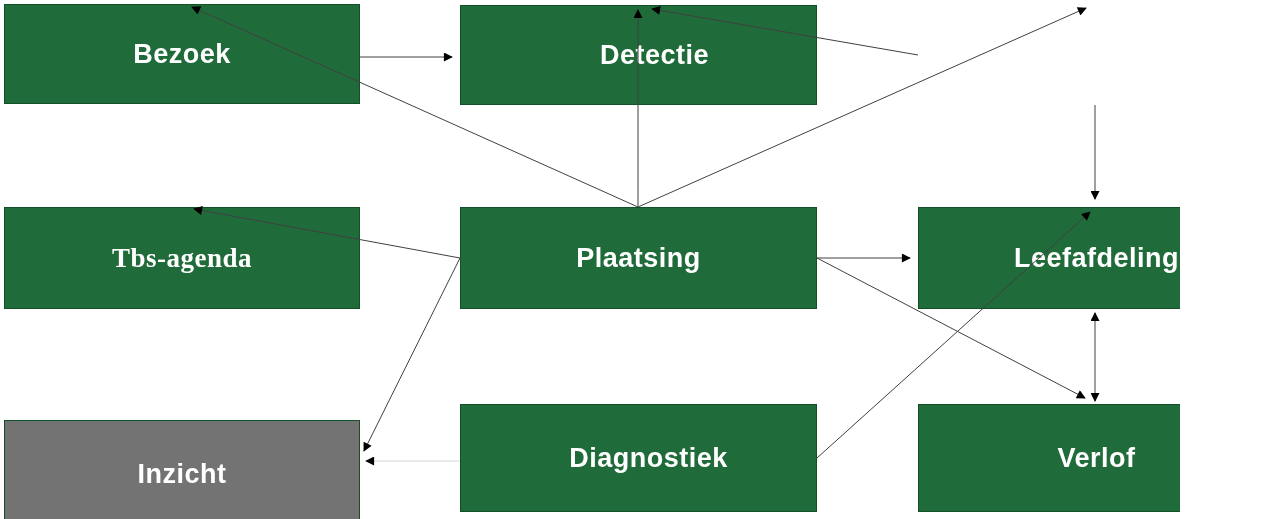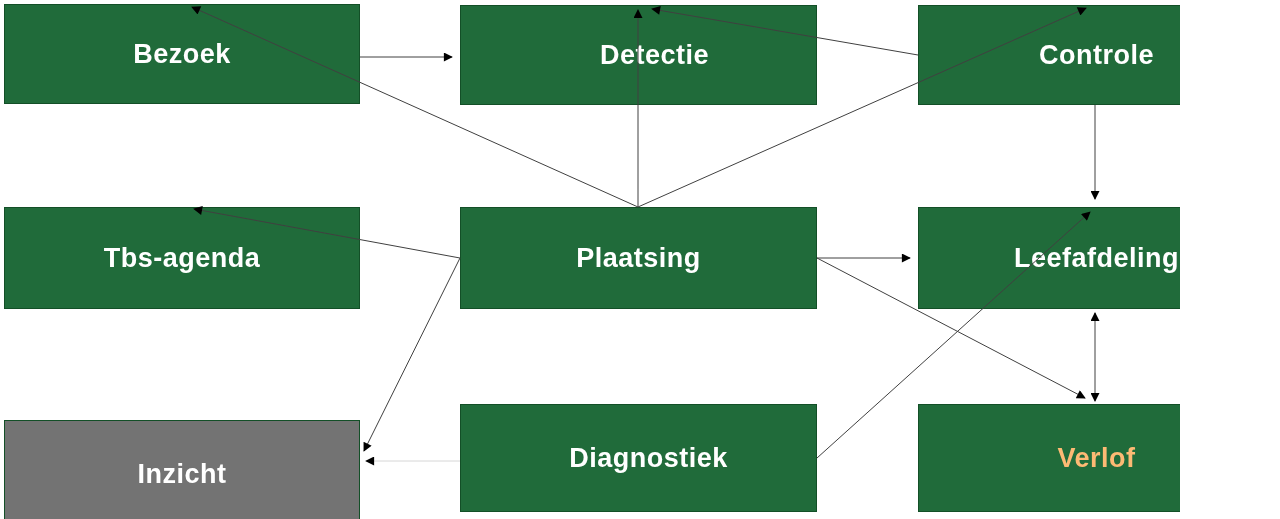--- a/index.html
+++ b/index.html
@@ -67,34 +67,31 @@
       <line x1="817" y1="458" x2="1090" y2="212" stroke="#404040" stroke-width="1" marker-end="url(#arrow-end)"></line>
       <line x1="817" y1="258" x2="1085" y2="398" stroke="#404040" stroke-width="1" marker-end="url(#arrow-end)"></line>
       <line x1="1095" y1="401" x2="1095" y2="313" stroke="#404040" stroke-width="1" marker-end="url(#arrow-end)" marker-start="url(#arrow-start)"></line>
     </svg>
 <div class="node" style="left: 4px; top: 4px; width: 356px; height: 100px; background: rgb(32, 107, 58); border: 1px solid rgb(19, 79, 39);">
       <span class="node-label" style="color: rgb(255, 255, 255);">Bezoek</span>
     </div>
     <div class="node" style="left: 460px; top: 5px; width: 357px; height: 100px; background: rgb(32, 107, 58); border: 1px solid rgb(19, 79, 39);">
       <span class="node-label" style="color: rgb(255, 255, 255); margin-left: 32px;">Detectie</span>
     </div>
-    <div class="node" style="left: 918px; top: 5px; width: 357px; height: 100px; background: rgb(32, 107, 58); border: 1px solid rgb(19, 79, 39);">
-      <span class="node-label" style="color: rgb(255, 255, 255);">Controle</span>
-    </div>
     <div class="node" style="left: 4px; top: 207px; width: 356px; height: 102px; background: rgb(32, 107, 58); border: 1px solid rgb(19, 79, 39);">
-      <span class="node-label" style="color: rgb(255, 255, 255);">Tbs-agenda</span>
+      <span class="node-label" style="color: rgb(255, 255, 255); font-family: Liberation Serif, serif;">Tbs-agenda</span>
     </div>
     <div class="node" style="left: 918px; top: 207px; width: 357px; height: 102px; background: rgb(32, 107, 58); border: 1px solid rgb(19, 79, 39);">
       <span class="node-label" style="color: rgb(255, 255, 255);">Leefafdeling</span>
     </div>
     <div class="node" style="left: 460px; top: 207px; width: 357px; height: 102px; background: rgb(32, 107, 58); border: 1px solid rgb(19, 79, 39);">
       <span class="node-label" style="color: rgb(255, 255, 255);">Plaatsing</span>
     </div>
     <div class="node" style="left: 4px; top: 420px; width: 356px; height: 108px; background: #737373; border: 1px solid rgb(19, 79, 39);">
       <span class="node-label" style="color: rgb(255, 255, 255);">Inzicht</span>
     </div>
     <div class="node" style="left: 460px; top: 404px; width: 357px; height: 108px; background: rgb(32, 107, 58); border: 1px solid rgb(19, 79, 39); padding-left: 20px;">
       <span class="node-label" style="color: rgb(255, 255, 255);">Diagnostiek</span>
     </div>
     <div class="node" style="left: 918px; top: 404px; width: 357px; height: 108px; background: rgb(32, 107, 58); border: 1px solid rgb(19, 79, 39);">
-      <span class="node-label" style="color: #fdba74;">Verlof</span>
+      <span class="node-label" style="color: #ffffff;">Verlof</span>
     </div>
   </div>
 
 </body></html>

